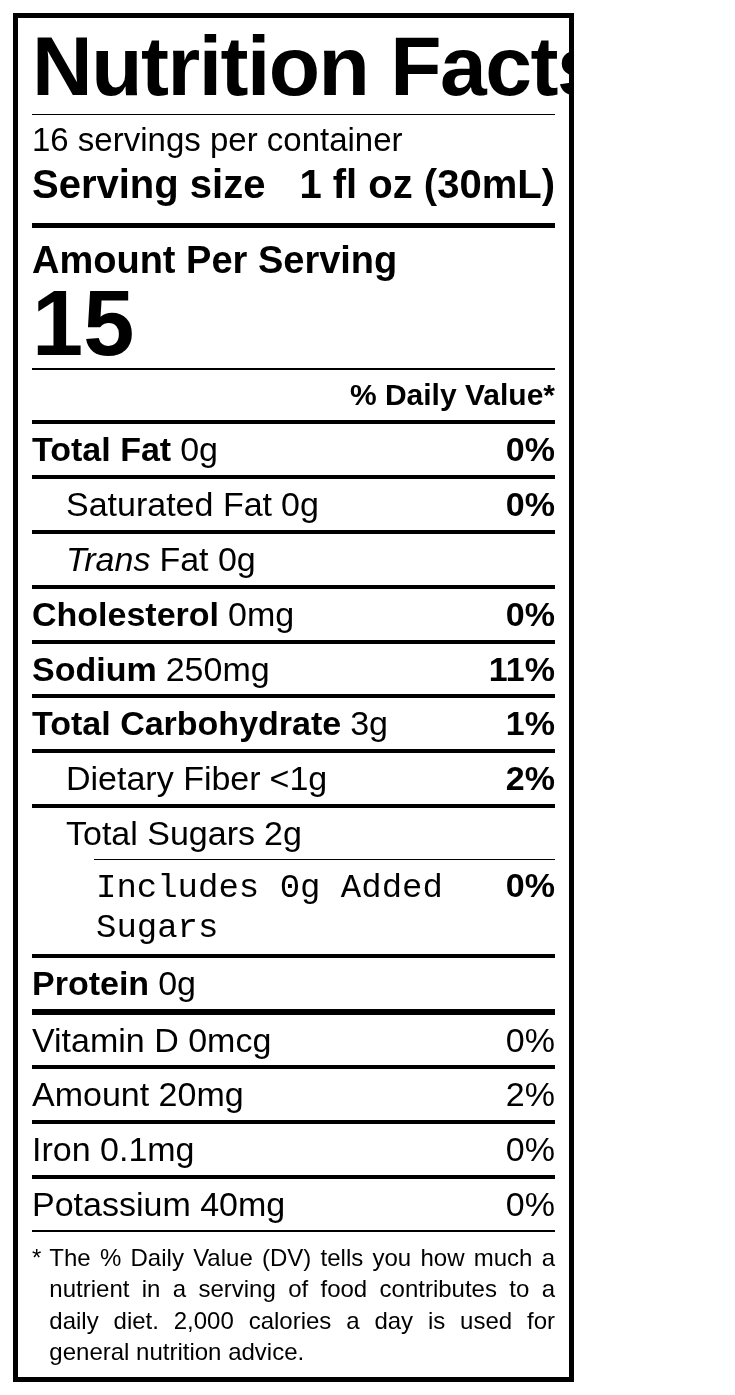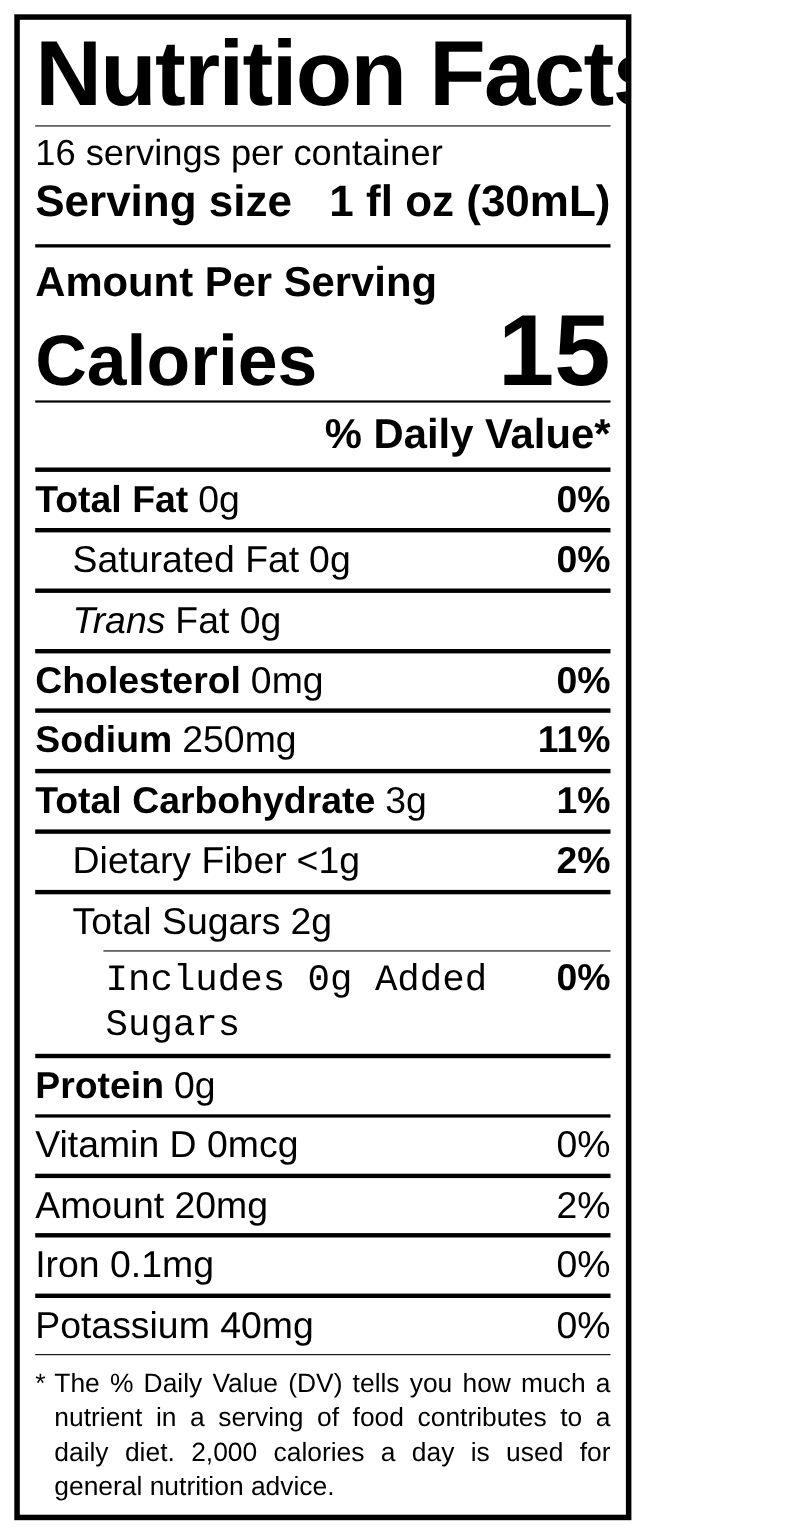--- a/index.html
+++ b/index.html
@@ -14,21 +14,21 @@
   .serving-size-row{display:flex;justify-content:space-between;align-items:baseline;
                     font-size:40px;font-weight:bold;line-height:1.12;}
   .bar-thick{height:28px;background:#000;}
   .bar-medium{height:13px;background:#000;}
   .mt16{margin-top:16px;} .mt8{margin-top:8px;}
   .aps{font-size:38px;font-weight:bold;line-height:1.2;margin-top:10px;}
   .calories-row{display:flex;justify-content:space-between;align-items:baseline;
                 margin-top:2px;height:74px;}
   .calories-word{font-size:65px;font-weight:bold;line-height:1.05;}
   .calories-num{font-size:92px;font-weight:bold;line-height:0.82;}
-  .dv-header{font-size:38px;font-weight:bold;text-align:right;line-height:1.2;
+  .dv-header{font-size:30px;font-weight:bold;text-align:right;line-height:1.2;
              padding:7px 0 7px 0;border-bottom:4px solid #000;}
   .row{display:flex;justify-content:space-between;align-items:baseline;
        font-size:34px;line-height:1.2;padding:5px 0;border-bottom:4px solid #000;}
   .row.no-border{border-bottom:none;}
   .nm-b{font-weight:bold;}
   .nm-i{font-style:italic;}
   .amt{margin-left:9px;}
   .amt:empty{margin-left:0;}
   .dv-b{font-weight:bold;}
   .ind1{padding-left:34px;}
@@ -52,21 +52,20 @@
     <div class="serving-size-row">
       <span>Serving size</span>
       <span>1 fl oz (30mL)</span>
     </div>
 
     <div class="bar-thick mt16"></div>
 
     <div class="aps">Amount Per Serving</div>
 
     <div class="calories-row">
-      <span class="calories-word">Calories</span>
       <span class="calories-num">15</span>
     </div>
 
     <div class="bar-medium mt8"></div>
 
     <div class="dv-header">% Daily Value*</div>
 
     <div class="row">
       <span><span class="nm-b">Total Fat</span><span class="amt">0g</span></span>
       <span class="dv-b">0%</span>

